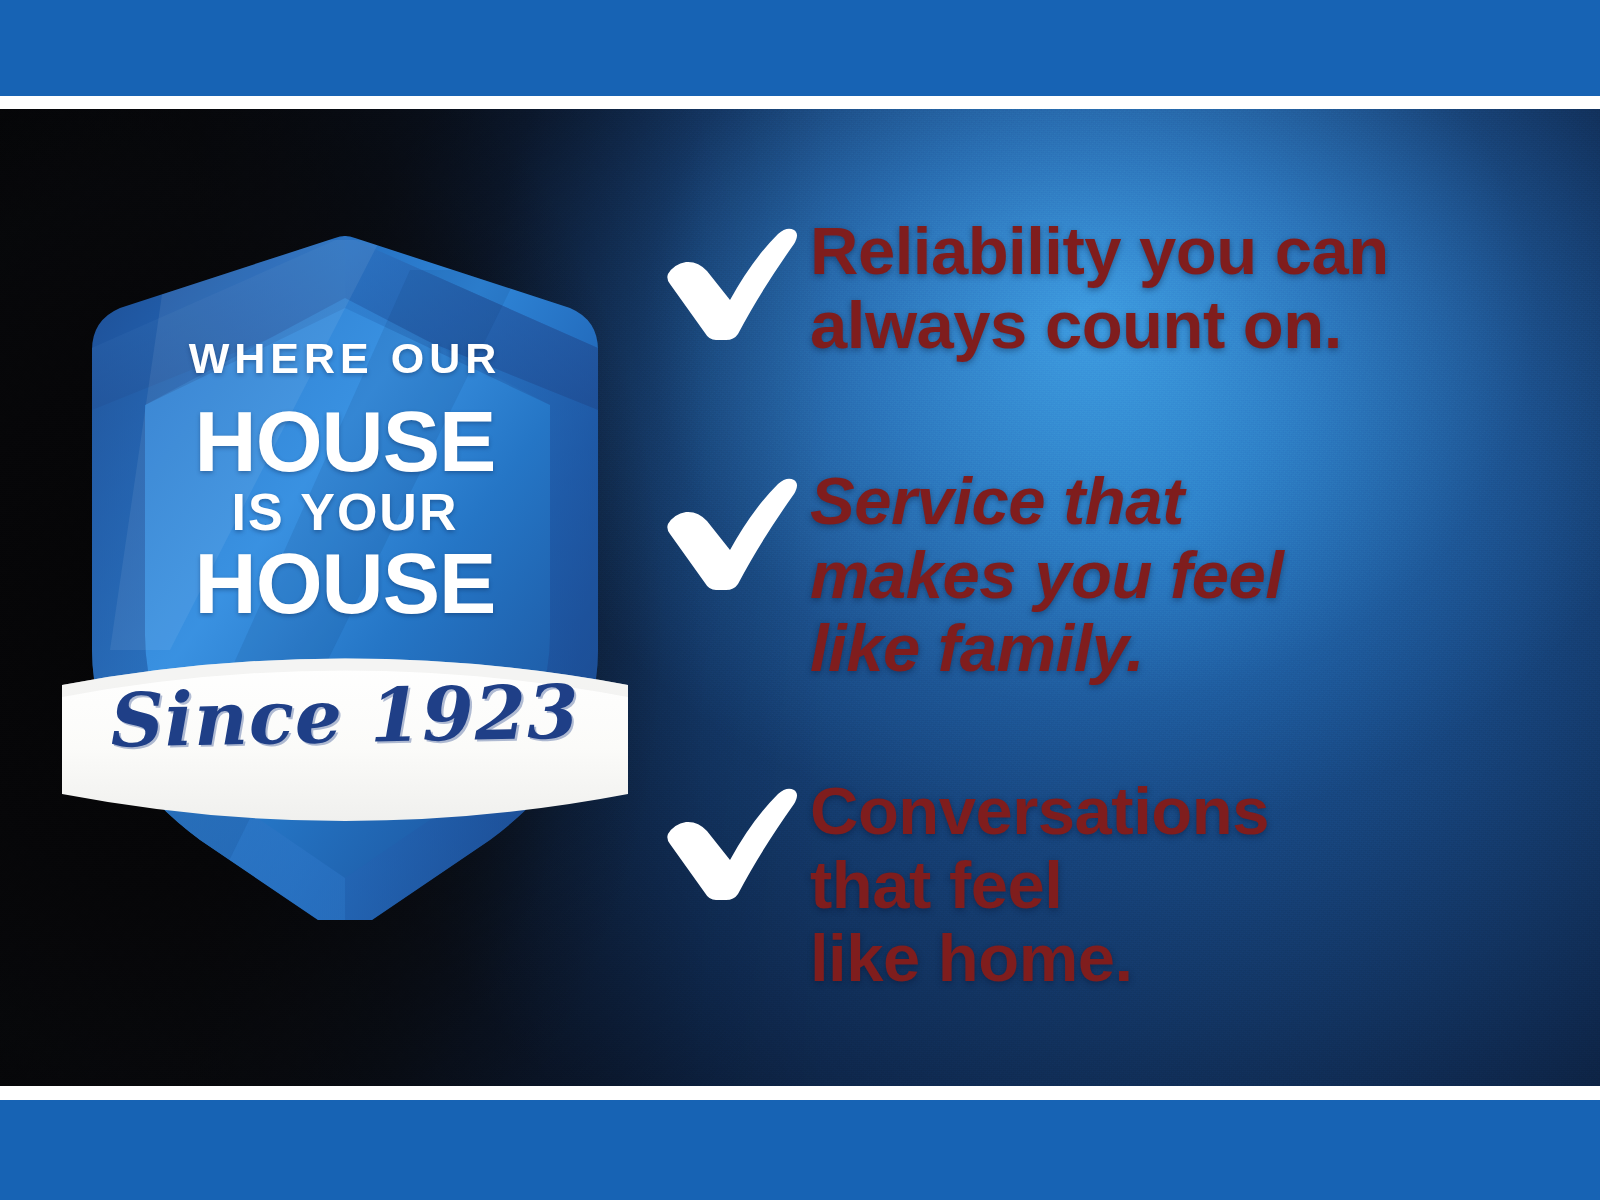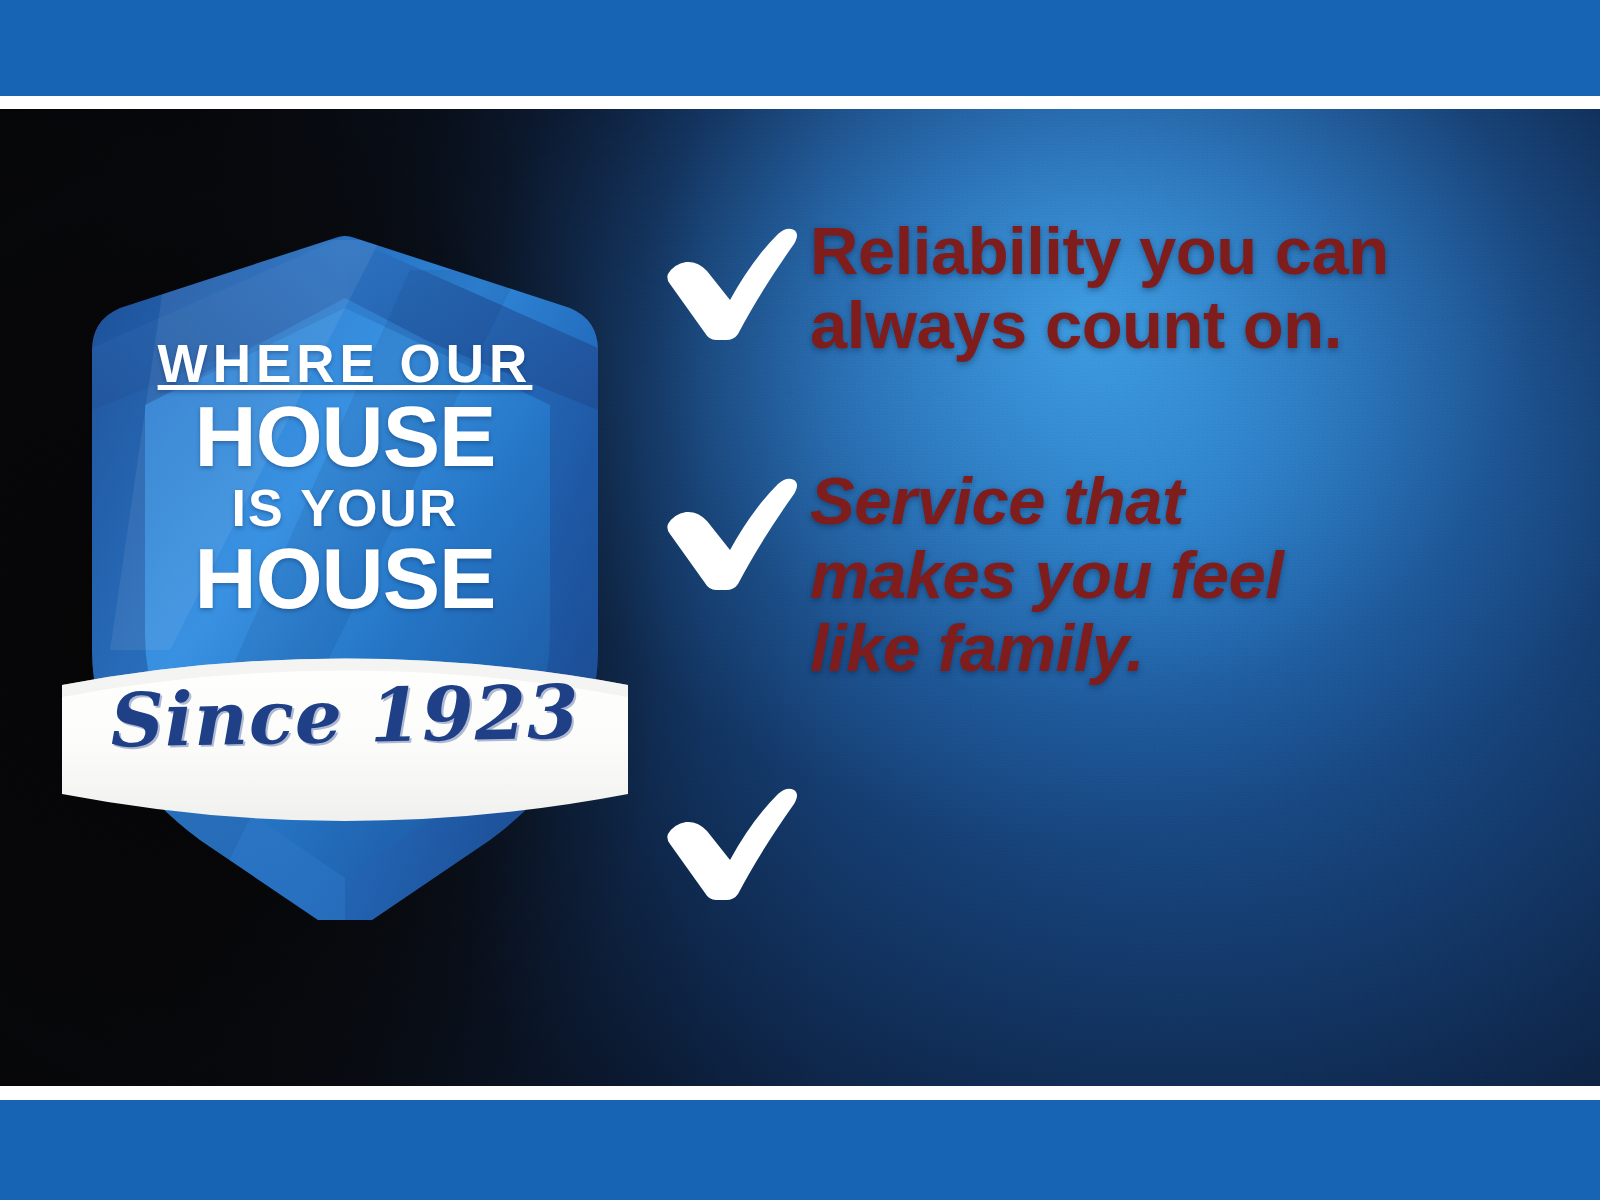--- a/index.html
+++ b/index.html
@@ -67,21 +67,21 @@
     position:absolute;left:0;top:0;width:590px;height:470px;
     display:flex;flex-direction:column;align-items:center;justify-content:flex-start;
     padding-top:158px;box-sizing:border-box;
     color:#ffffff;text-align:center;
   }
   .sl{
     font-family:"Liberation Sans", sans-serif;
     font-weight:700;line-height:0.97;white-space:nowrap;
     text-shadow:0 2px 4px rgba(8,30,70,0.35);
   }
-  .sl-1{font-size:53px;letter-spacing:5px;margin-bottom:6px;text-decoration:underline;}
+  .sl-1{font-size:43px;letter-spacing:5px;margin-bottom:20px;}
   .sl-2{font-size:86px;letter-spacing:-1px;margin-bottom:4px;}
   .sl-3{font-size:52px;letter-spacing:2px;margin-bottom:4px;}
   .sl-4{font-size:86px;letter-spacing:-1px;}
 
   
   .bullets{position:absolute;left:660px;top:109px;width:880px;height:977px;}
   .bullet{position:absolute;left:0;display:flex;align-items:flex-start;}
   .b1{top:105px;}
   .b2{top:355px;font-style:italic;}
   .b3{top:665px;}
@@ -212,20 +212,23 @@
     </div>
 
     <div class="bullet b3">
       <span class="check">
         <svg width="140" height="118" viewBox="0 0 140 118">
           <path d="M 8 52 Q 14 42 26 40 Q 38 39 47 49 L 70 78 Q 92 38 118 12 Q 127 4 134 8
                    Q 140 12 134 22 Q 100 70 78 112 Q 74 118 66 118 L 56 118 Q 49 118 45 111
                    L 10 62 Q 6 57 8 52 Z" fill="#FFFFFF"></path>
         </svg>
       </span>
+      <div class="btext">Conversations
+that feel
+like home.</div>
     </div>
 
   </div>
 
   <div class="gap gap-bottom"></div>
   <div class="bar bar-bottom"></div>
 
 </div>
 
 </body></html>

